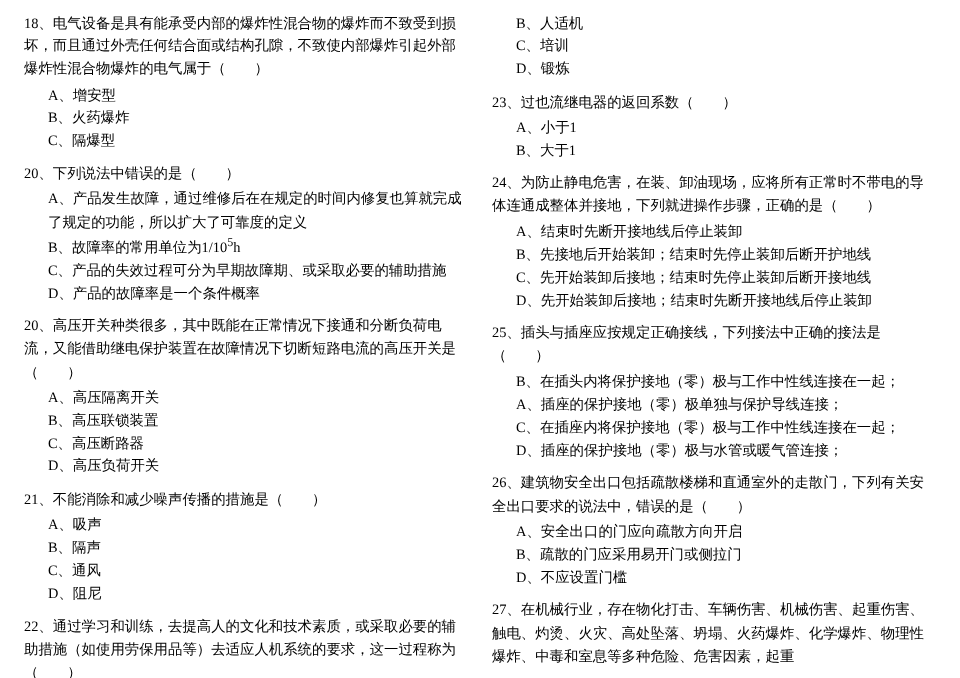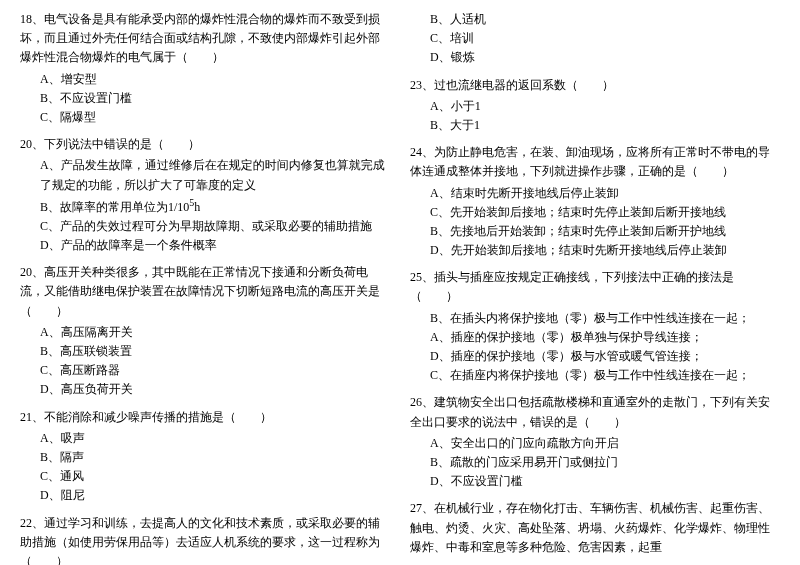--- a/index.html
+++ b/index.html
@@ -51,21 +51,21 @@
 <body>
 
 <div class="page-container">
   <div class="two-col">
 
     <div class="col-left">
 
       <div class="question-block">
         <div class="question-title">18、电气设备是具有能承受内部的爆炸性混合物的爆炸而不致受到损坏，而且通过外壳任何结合面或结构孔隙，不致使内部爆炸引起外部爆炸性混合物爆炸的电气属于（　　）</div>
         <div class="option">A、增安型</div>
-        <div class="option">B、不应设置门槛</div>
+        <div class="option">B、火药爆炸</div>
         <div class="option">C、隔爆型</div>
       </div>
 
       <div class="question-block">
         <div class="question-title">20、下列说法中错误的是（　　）</div>
         <div class="option">A、产品发生故障，通过维修后在在规定的时间内修复也算就完成了规定的功能，所以扩大了可靠度的定义</div>
         <div class="option">B、故障率的常用单位为1/10<sup>5</sup>h</div>
         <div class="option">C、产品的失效过程可分为早期故障期、或采取必要的辅助措施</div>
         <div class="option">D、产品的故障率是一个条件概率</div>
       </div>
@@ -103,31 +103,31 @@
 
       <div class="question-block">
         <div class="question-title">23、过也流继电器的返回系数（　　）</div>
         <div class="option">A、小于1</div>
         <div class="option">B、大于1</div>
       </div>
 
       <div class="question-block">
         <div class="question-title">24、为防止静电危害，在装、卸油现场，应将所有正常时不带电的导体连通成整体并接地，下列就进操作步骤，正确的是（　　）</div>
         <div class="option">A、结束时先断开接地线后停止装卸</div>
+        <div class="option">B、先接地后开始装卸；结束时先停止装卸后断开护地线</div>
         <div class="option">C、先开始装卸后接地；结束时先停止装卸后断开接地线</div>
-        <div class="option">B、先接地后开始装卸；结束时先停止装卸后断开护地线</div>
         <div class="option">D、先开始装卸后接地；结束时先断开接地线后停止装卸</div>
       </div>
 
       <div class="question-block">
         <div class="question-title">25、插头与插座应按规定正确接线，下列接法中正确的接法是（　　）</div>
         <div class="option">B、在插头内将保护接地（零）极与工作中性线连接在一起；</div>
         <div class="option">A、插座的保护接地（零）极单独与保护导线连接；</div>
+        <div class="option">C、在插座内将保护接地（零）极与工作中性线连接在一起；</div>
         <div class="option">D、插座的保护接地（零）极与水管或暖气管连接；</div>
-        <div class="option">C、在插座内将保护接地（零）极与工作中性线连接在一起；</div>
       </div>
 
       <div class="question-block">
         <div class="question-title">26、建筑物安全出口包括疏散楼梯和直通室外的走散门，下列有关安全出口要求的说法中，错误的是（　　）</div>
         <div class="option">A、安全出口的门应向疏散方向开启</div>
         <div class="option">B、疏散的门应采用易开门或侧拉门</div>
         <div class="option">D、不应设置门槛</div>
       </div>
 
       <div class="question-block">

